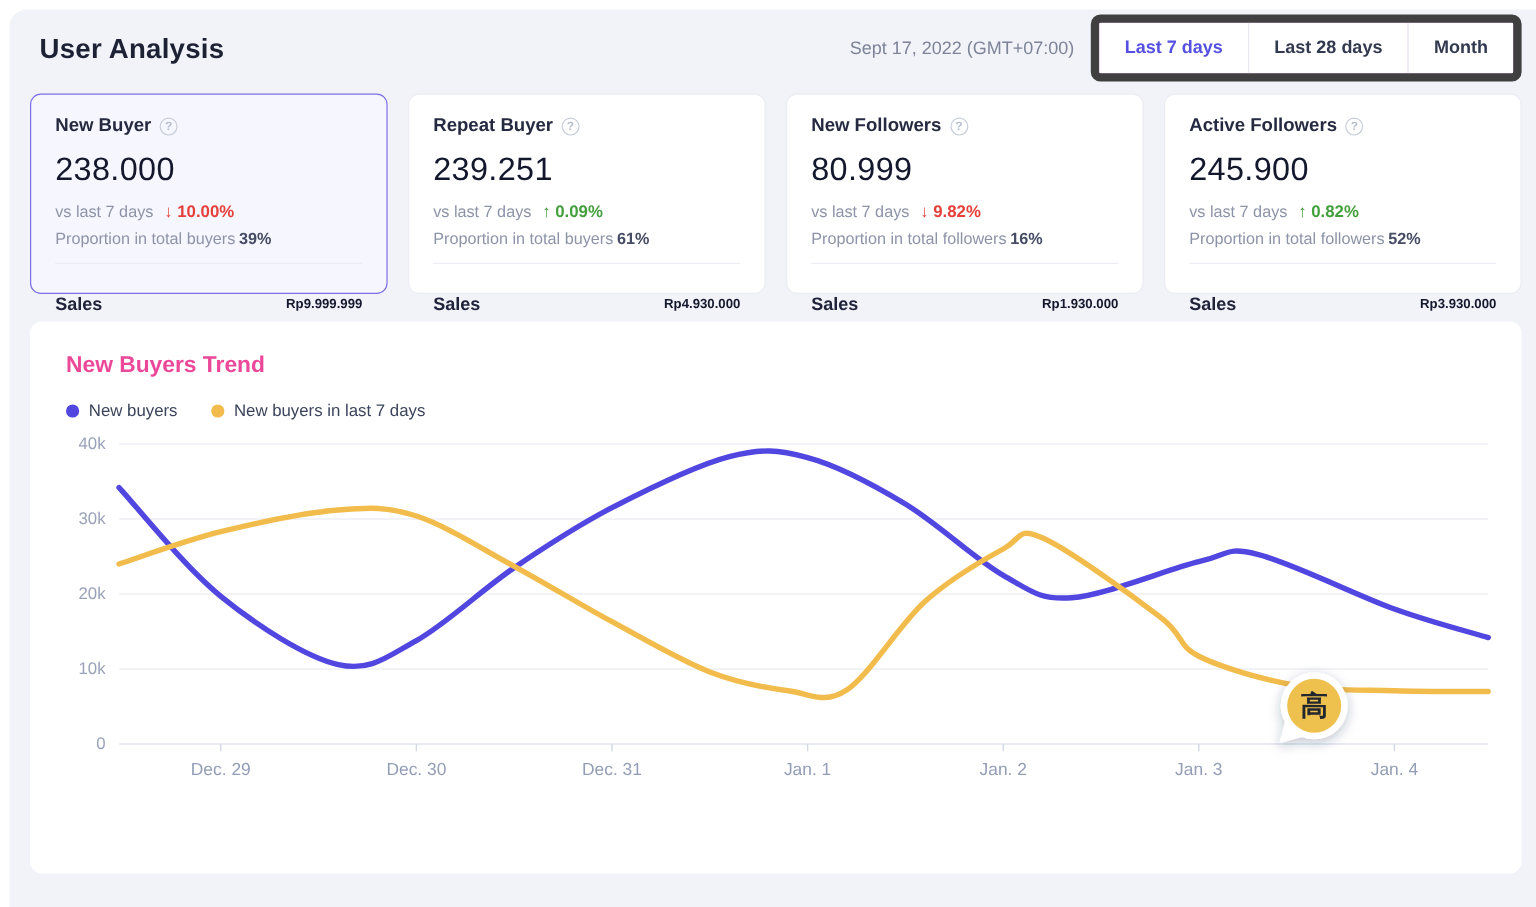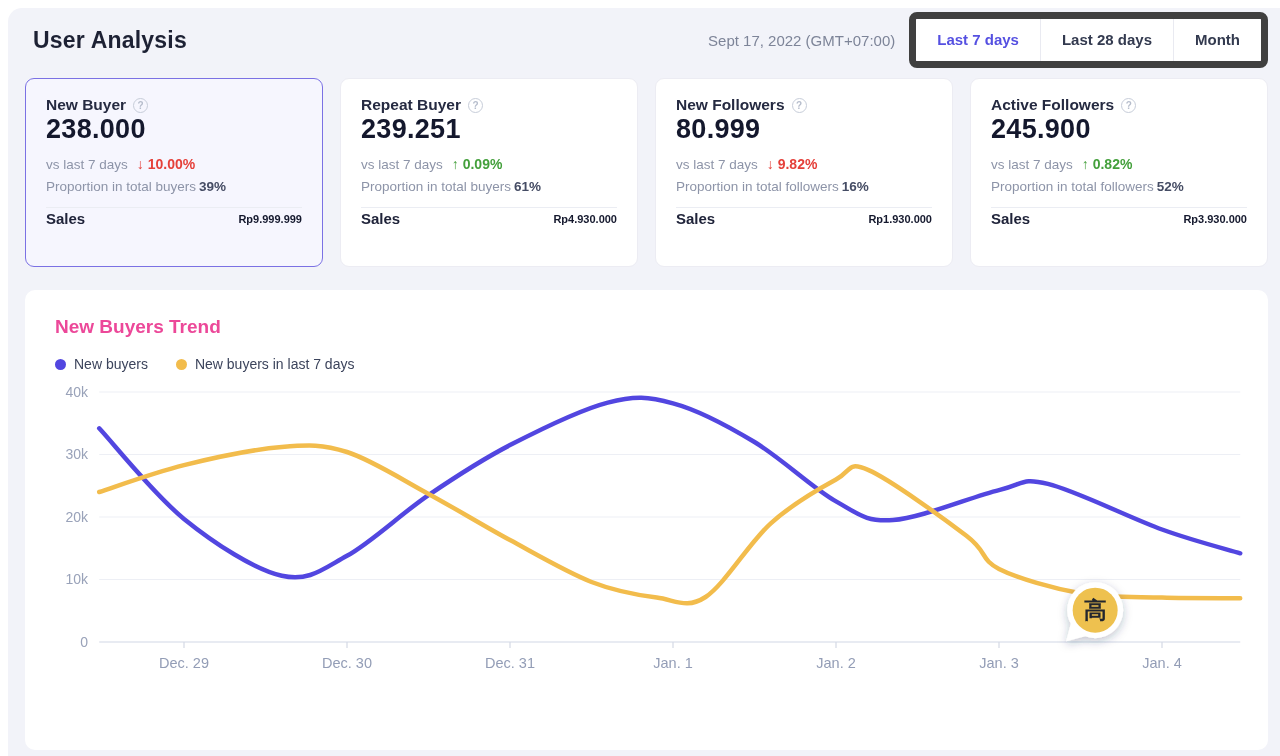--- a/index.html
+++ b/index.html
@@ -23,37 +23,37 @@
     padding:0 21px; height:42px; line-height:42px; font-size:15px; font-weight:600;
     color:#333a4f; background:#fff; border:none; border-left:1px solid #e9eaf1; cursor:pointer;
     font-family:"Liberation Sans", sans-serif;
   }
   .range-btn:first-child { border-left:none; }
   .range-btn.active { color:#5550e1; }
   
   .cards { display:flex; gap:17px; margin-bottom:23px; }
   .card {
     flex:1; background:#fff; border:1px solid #ececf3; border-radius:9px;
-    padding:17px 20px 15px; height:189px; position:relative; cursor:pointer;
+    padding:17px 20px 15px; height:167px; position:relative; cursor:pointer;
   }
   .card.selected { background:#f6f6fe; border:1.6px solid #7b71e4; }
   .card-title-row { display:flex; align-items:center; gap:7px; font-size:15.5px; font-weight:600; color:#252a41; }
   .help-icon {
     width:15px; height:15px; border:1px solid #c7cdd9; border-radius:50%;
     color:#b6bdcc; font-size:10px; display:flex; align-items:center; justify-content:center; font-weight:700;
   }
-  .card-value { font-size:27px; font-weight:700; color:#14182d; letter-spacing:.3px; }
+  .card-value { font-size:27px; font-weight:400; color:#14182d; margin-top:12px; letter-spacing:.3px; }
   .vs-row { margin-top:11px; font-size:13.5px; color:#8d94a8; display:flex; gap:9px; align-items:center; }
   .change { font-weight:700; font-size:14px; }
   .change.down { color:#e5403a; }
   .change.up { color:#44a03c; }
   .prop-row { margin-top:7px; font-size:13.5px; color:#8d94a8; }
   .prop-row b { color:#454c64; font-weight:700; margin-left:3px; }
   .card-divider { border:none; border-top:1px solid #ebedf3; margin-top:13px; }
-  .sales-row { display:flex; justify-content:space-between; margin-top:2px; align-items:center; }
+  .sales-row { display:flex; justify-content:space-between; margin-top:25px; align-items:center; }
   .sales-label { font-size:15px; font-weight:700; color:#20243a; }
   .sales-value { font-size:11px; font-weight:700; color:#14182d; }
   
   .chart-card { background:#fff; border-radius:10px; height:460px; padding-top:26px; }
   .chart-head { padding:0 30px; }
   .chart-title { font-size:19px; font-weight:700; color:#ec4899; }
   .legend { display:flex; gap:28px; margin-top:18px; align-items:center; }
   .legend-item { display:flex; align-items:center; gap:8px; font-size:14px; color:#3c445c; cursor:pointer; }
   .legend-dot { width:11px; height:11px; border-radius:50%; background:#999; }
   .axis-title { margin:22px 0 0 78px; font-size:14px; color:#99a2b9; }

